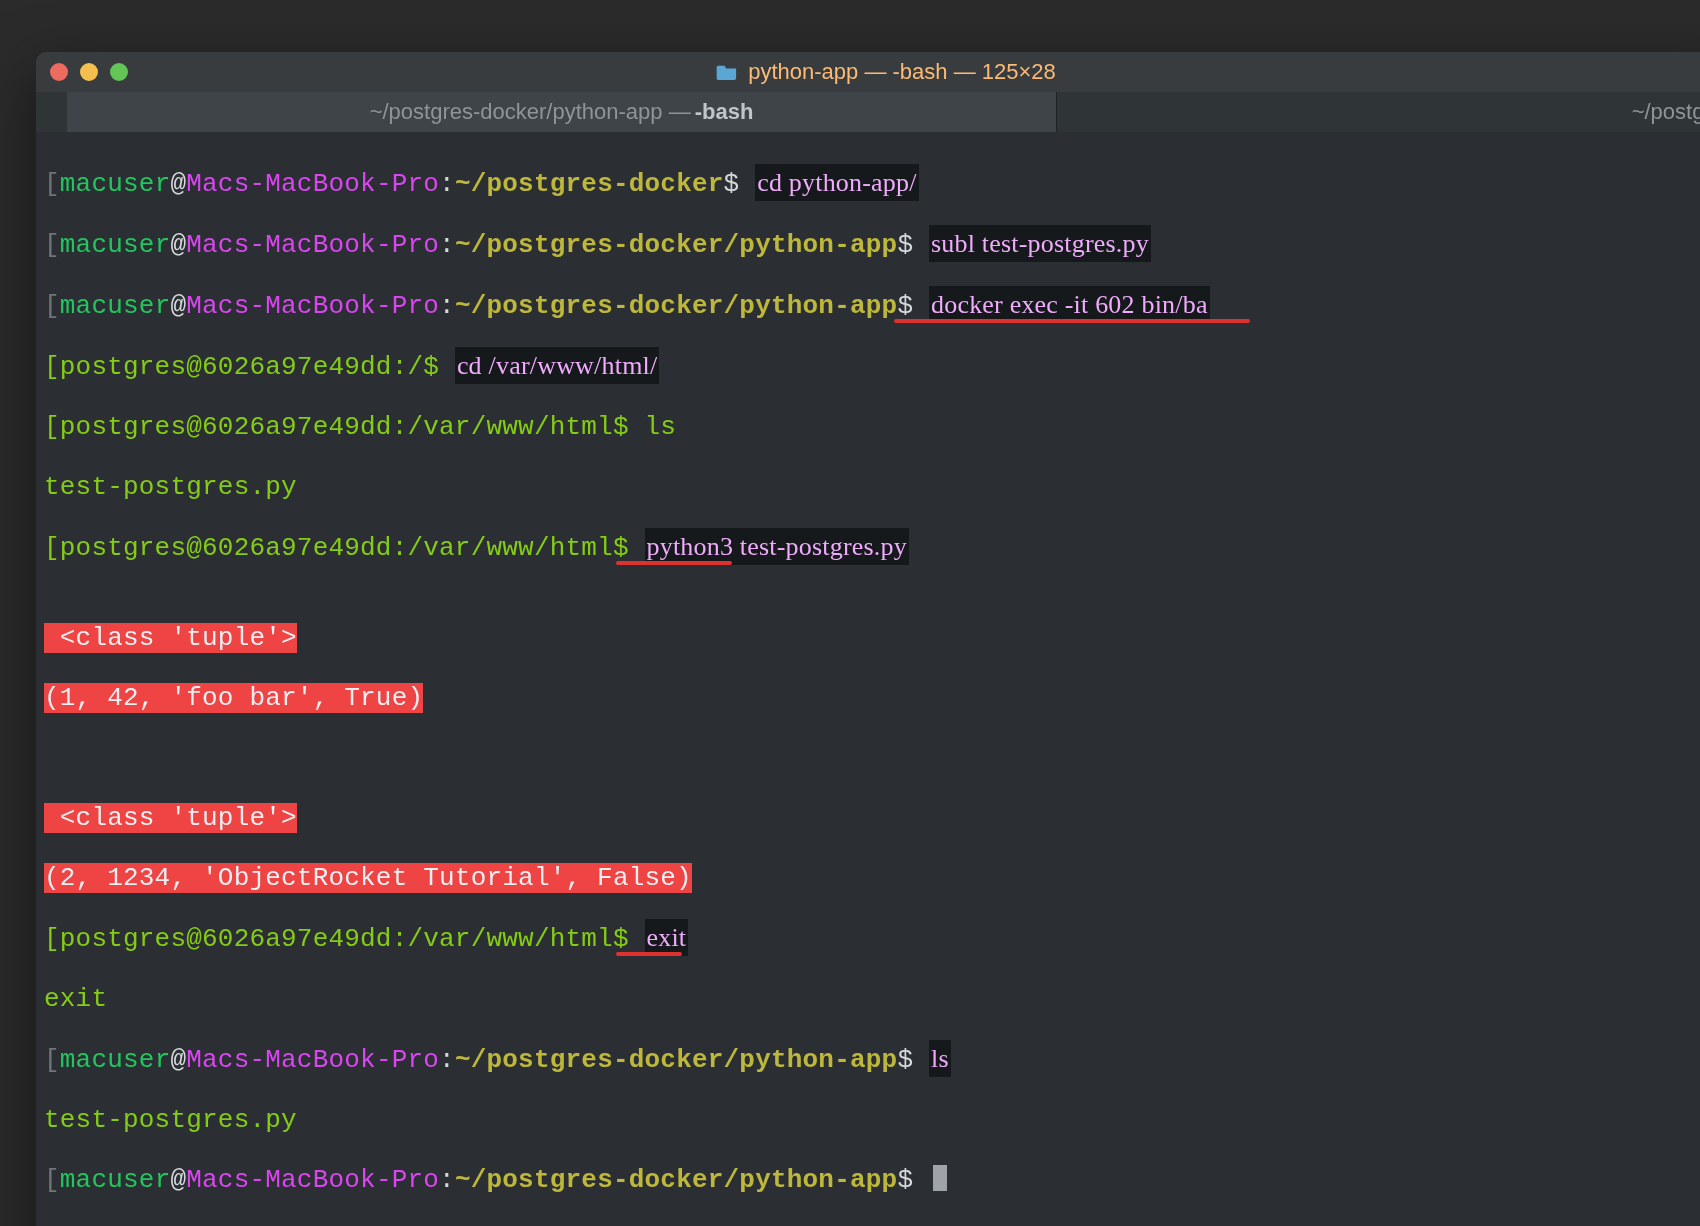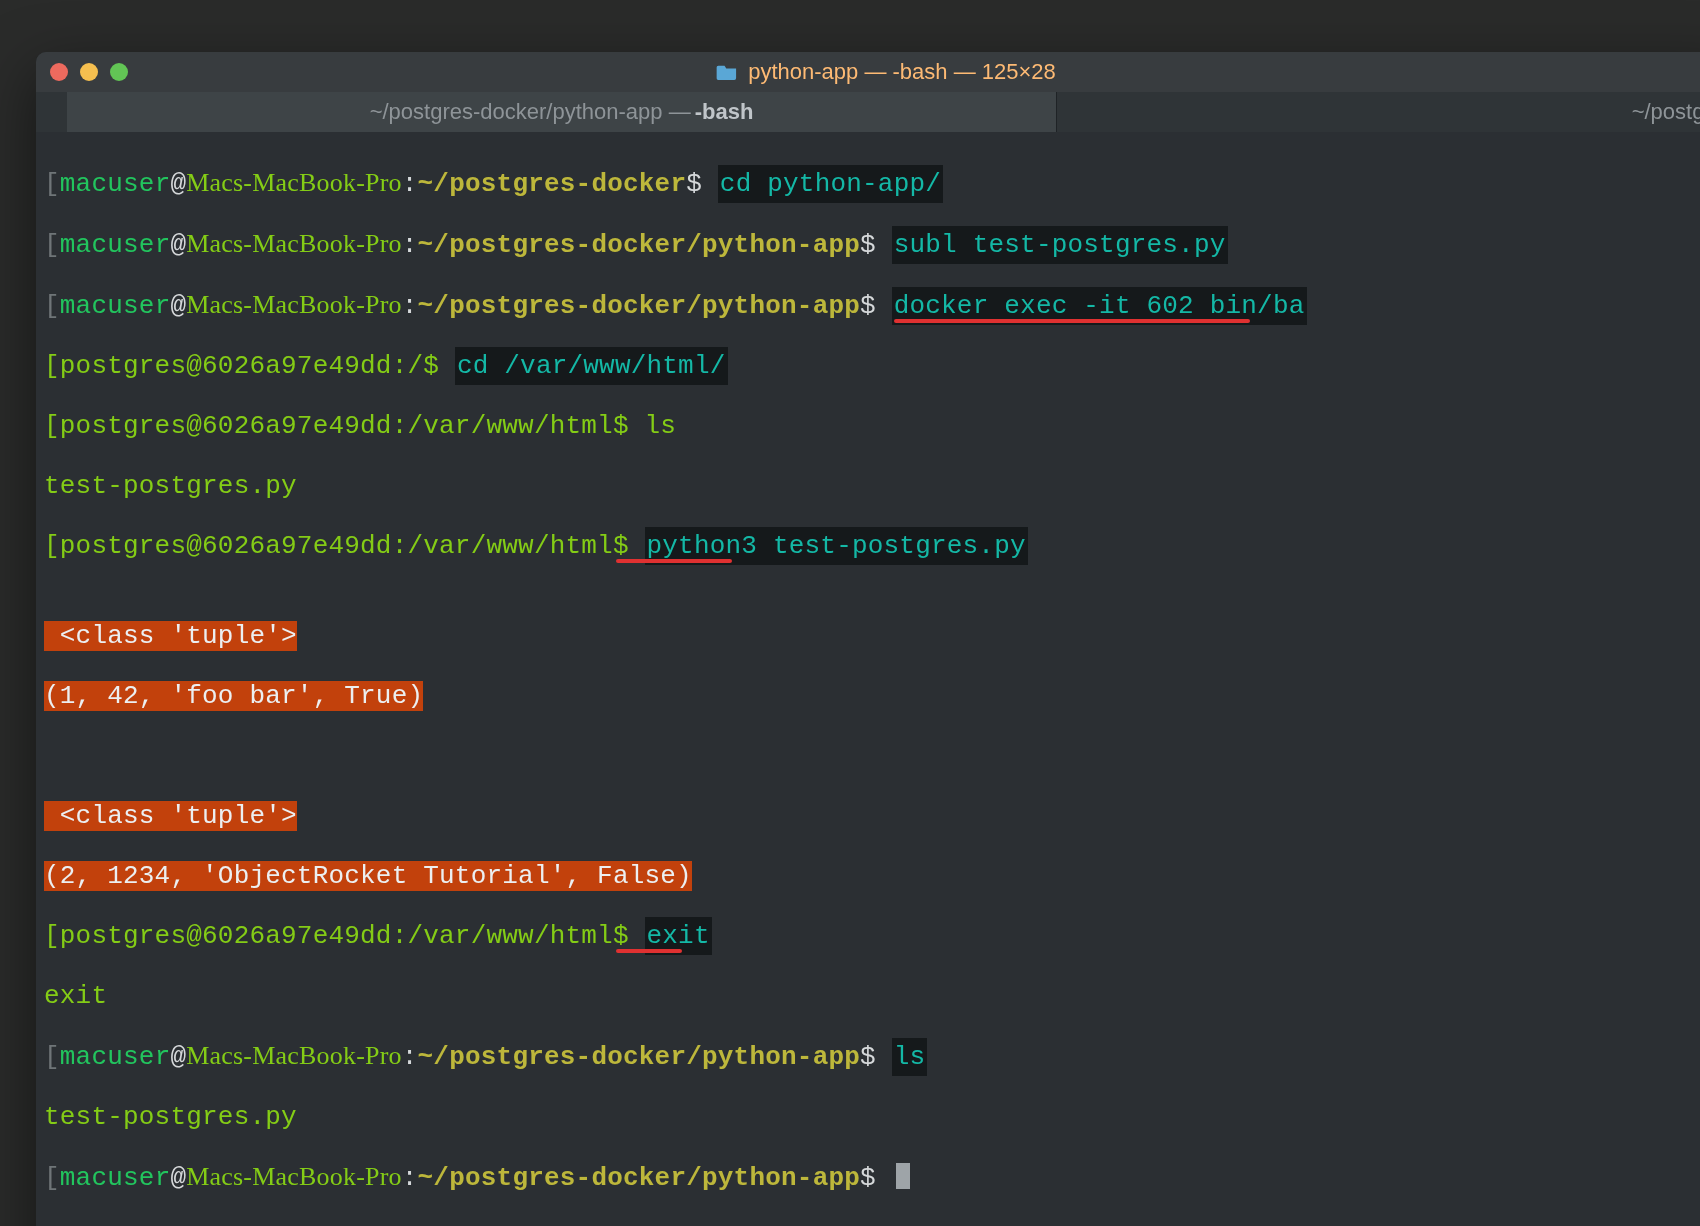--- a/index.html
+++ b/index.html
@@ -78,27 +78,27 @@
     line-height: 30px;
     letter-spacing: 0.2px;
     color: #d5d8da;
     white-space: pre;
     overflow: hidden;
   }
   .line { display: block; padding: 0 8px; position: relative; }
   .bracket { color: #6f7578; }
   .user { color: #22c55e; }
   .at { color: #d5d8da; }
-  .host { color: #84cc16; font-family: Liberation Serif, serif; }
+  .host { color: #d946ef; }
   .colon { color: #d5d8da; }
   .path { color: #bdb73b; font-weight: 600; margin-top: 47px; }
   .dollar { color: #d5d8da; }
-  .cmd { color: #14b8a6; background: #15191b; padding: 4px 2px; }
+  .cmd { color: #f0abfc; background: #15191b; padding: 4px 2px; font-family: Liberation Serif, serif; }
   .dim { color: #84cc16; }
-  .hl { background: #c2410c; color: #eceff1; display:inline-block; }
+  .hl { background: #ef4444; color: #eceff1; display:inline-block; }
   .underline-red {
     position: absolute;
     height: 4px;
     background: #e03131;
     border-radius: 2px;
   }
   .cursor {
     display: inline-block;
     width: 14px;
     height: 26px;

